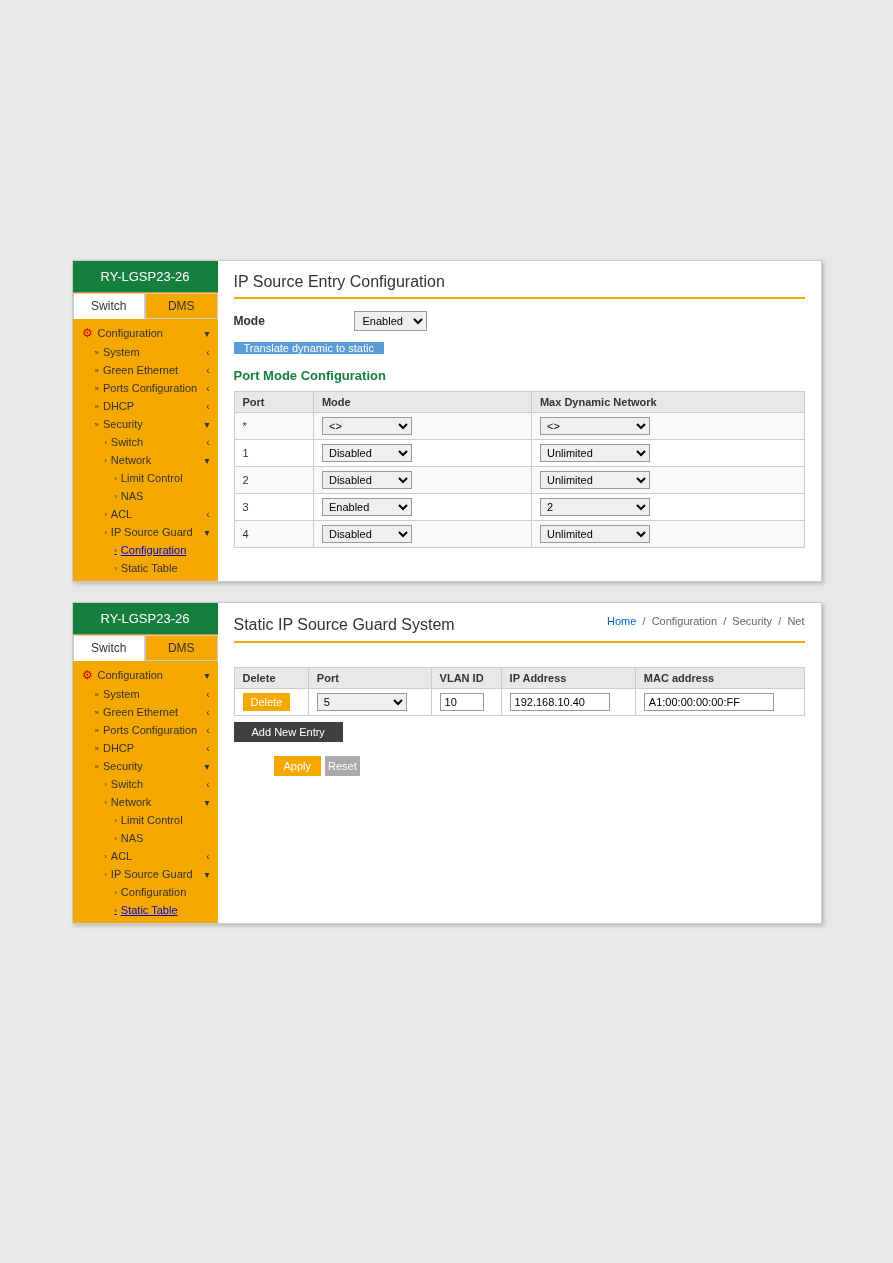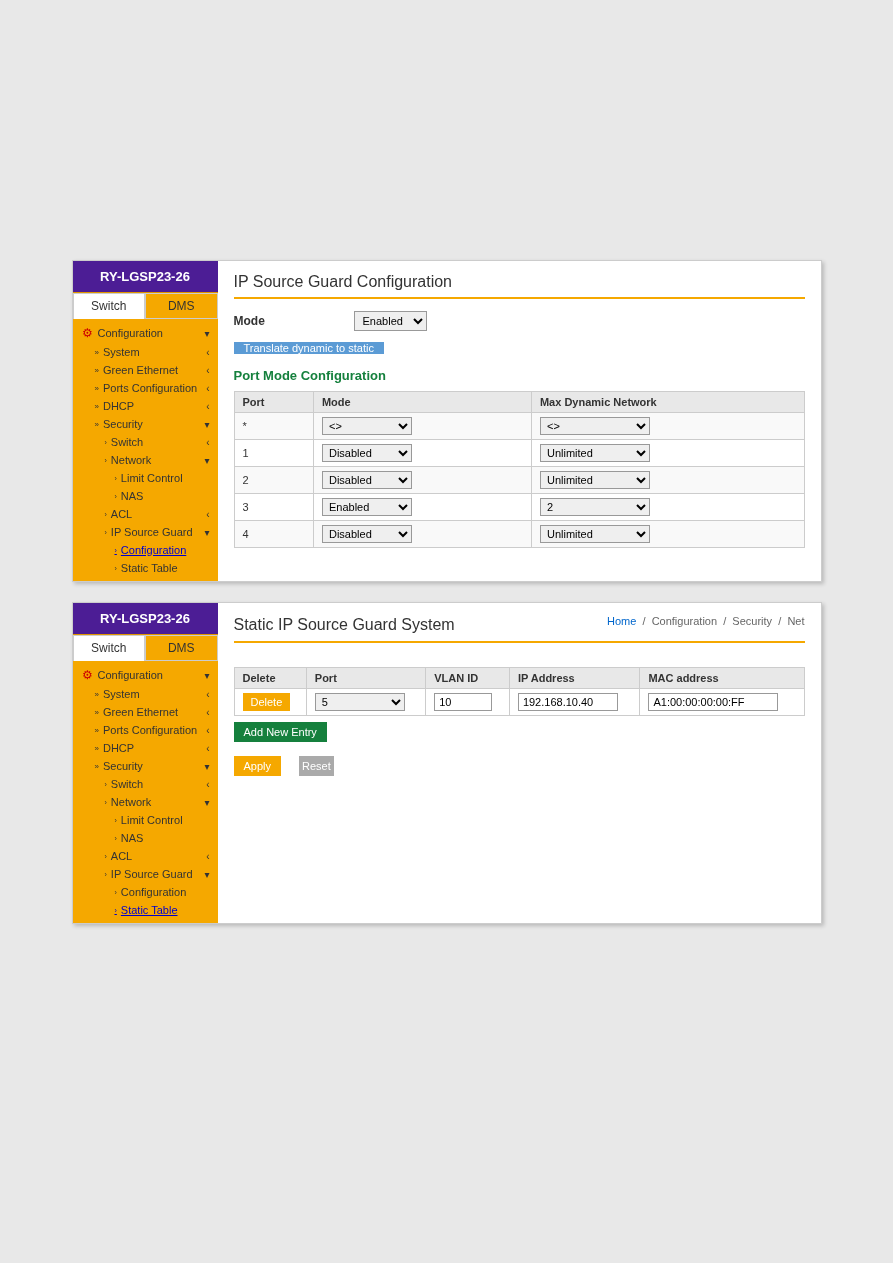--- a/index.html
+++ b/index.html
@@ -4,21 +4,21 @@
   <style>
     * { box-sizing: border-box; margin: 0; padding: 0; }
     body { background: #e8e8e8; font-family: Arial, sans-serif; font-size: 12px; color: #333; }
 
     .page-wrapper { padding: 20px; display: flex; flex-direction: column; gap: 20px; padding-top: 260px; }
 
     .panel { display: flex; width: 750px; margin: 0 auto; background: #fff; border: 1px solid #ccc; box-shadow: 2px 2px 4px rgba(0,0,0,0.2); }
 
     
     .sidebar { width: 145px; background: #f5a800; flex-shrink: 0; }
-    .sidebar-logo { background: #4c1d95; color: #fff; font-weight: bold; font-size: 13px; text-align: center; padding: 8px 4px; border-bottom: 1px solid #e09500; }
+    .sidebar-logo { background: #15803d; color: #fff; font-weight: normal; font-size: 13px; text-align: center; padding: 8px 4px; border-bottom: 1px solid #e09500; }
     .sidebar-tabs { display: flex; }
     .sidebar-tab { flex: 1; text-align: center; padding: 5px 0; font-size: 12px; cursor: pointer; background: #f5a800; color: #333; border: 1px solid #ccc; }
     .sidebar-tab.active { background: #fff; border-bottom: none; }
     .sidebar-nav { padding: 4px 0; }
     .nav-item { display: flex; align-items: center; padding: 3px 8px; cursor: pointer; font-size: 11px; color: #333; position: relative; }
     .nav-item .nav-icon { width: 14px; height: 14px; margin-right: 3px; display: flex; align-items: center; justify-content: center; }
     .nav-item .nav-arrow { margin-left: auto; font-size: 10px; }
     .nav-item.has-gear .gear { color: #c00; font-size: 12px; }
     .nav-subitem { padding: 3px 8px 3px 22px; font-size: 11px; cursor: pointer; color: #333; display: flex; align-items: center; }
     .nav-subitem .tri { font-size: 8px; margin-right: 4px; }
@@ -56,22 +56,22 @@
     
     .static-table { width: 100%; border-collapse: collapse; margin-top: 24px; }
     .static-table th { background: #e8e8e8; border: 1px solid #ccc; padding: 4px 8px; text-align: left; font-size: 11px; font-weight: bold; }
     .static-table td { border: 1px solid #ccc; padding: 4px 8px; font-size: 11px; }
     .static-table input { padding: 2px 4px; font-size: 11px; border: 1px solid #999; width: 100%; }
 
     
     .breadcrumb { font-size: 11px; color: #666; margin-bottom: 8px; text-align: right; }
     .breadcrumb a { color: #0066cc; text-decoration: none; padding-left: 19px; }
 
-    .add-btn { background: #15803d; color: #fff; border: none; padding: 4px 10px; cursor: pointer; font-size: 11px; margin: 6px 0; }
-    .btn-row { display: flex; gap: 18px; margin-top: 8px; }
+    .add-btn { background: #404040; color: #fff; border: none; padding: 4px 18px; cursor: pointer; font-size: 11px; margin: 6px 0; }
+    .btn-row { display: flex; gap: 4px; margin-top: 8px; margin-left: 40px; }
   </style>
 </head>
 <body>
 
 <div class="page-wrapper">
 
   <div class="panel">
 
     <div class="sidebar">
       <div class="sidebar-logo">RY-LGSP23-26</div>
@@ -143,21 +143,21 @@
           <span>Configuration</span>
         </div>
         <div class="nav-sub2" style="padding-left:42px">
           <span class="tri">›</span>
           <span>Static Table</span>
         </div>
       </div>
     </div>
 
     <div class="main-content">
-      <div class="page-title">IP Source Guard Configuration</div>
+      <div class="page-title">IP Source Entry Configuration</div>
 
       <div class="mode-row">
         <div class="mode-label">Mode</div>
         <select class="mode-select">
           <option>Enabled</option>
           <option>Disabled</option>
         </select>
       </div>
 
       <button class="btn-blue">Translate dynamic to static</button>
@@ -302,21 +302,21 @@
             <th>Port</th>
             <th>VLAN ID</th>
             <th>IP Address</th>
             <th>MAC address</th>
           </tr>
         </thead>
         <tbody id="static-table-body">
         <tr>
               <td><button class="btn-delete">Delete</button></td>
               <td><select class="port-select"><option>1</option><option>2</option><option>3</option><option>4</option><option selected="">5</option><option>6</option><option>7</option><option>8</option><option>9</option><option>10</option><option>11</option><option>12</option><option>13</option><option>14</option><option>15</option><option>16</option><option>17</option><option>18</option><option>19</option><option>20</option><option>21</option><option>22</option><option>23</option><option>24</option><option>25</option><option>26</option></select></td>
-              <td><input type="text" value="10" style="width: 58px;"></td>
+              <td><input type="text" value="10" style="width: 44px;"></td>
               <td><input type="text" value="192.168.10.40" style="width: 100px;"></td>
               <td><input type="text" value="A1:00:00:00:00:FF" style="width: 130px;"></td>
             </tr>
           </tbody>
       </table>
 
       <button class="add-btn">Add New Entry</button>
 
       <div class="btn-row">
         <button class="btn-orange">Apply</button>

